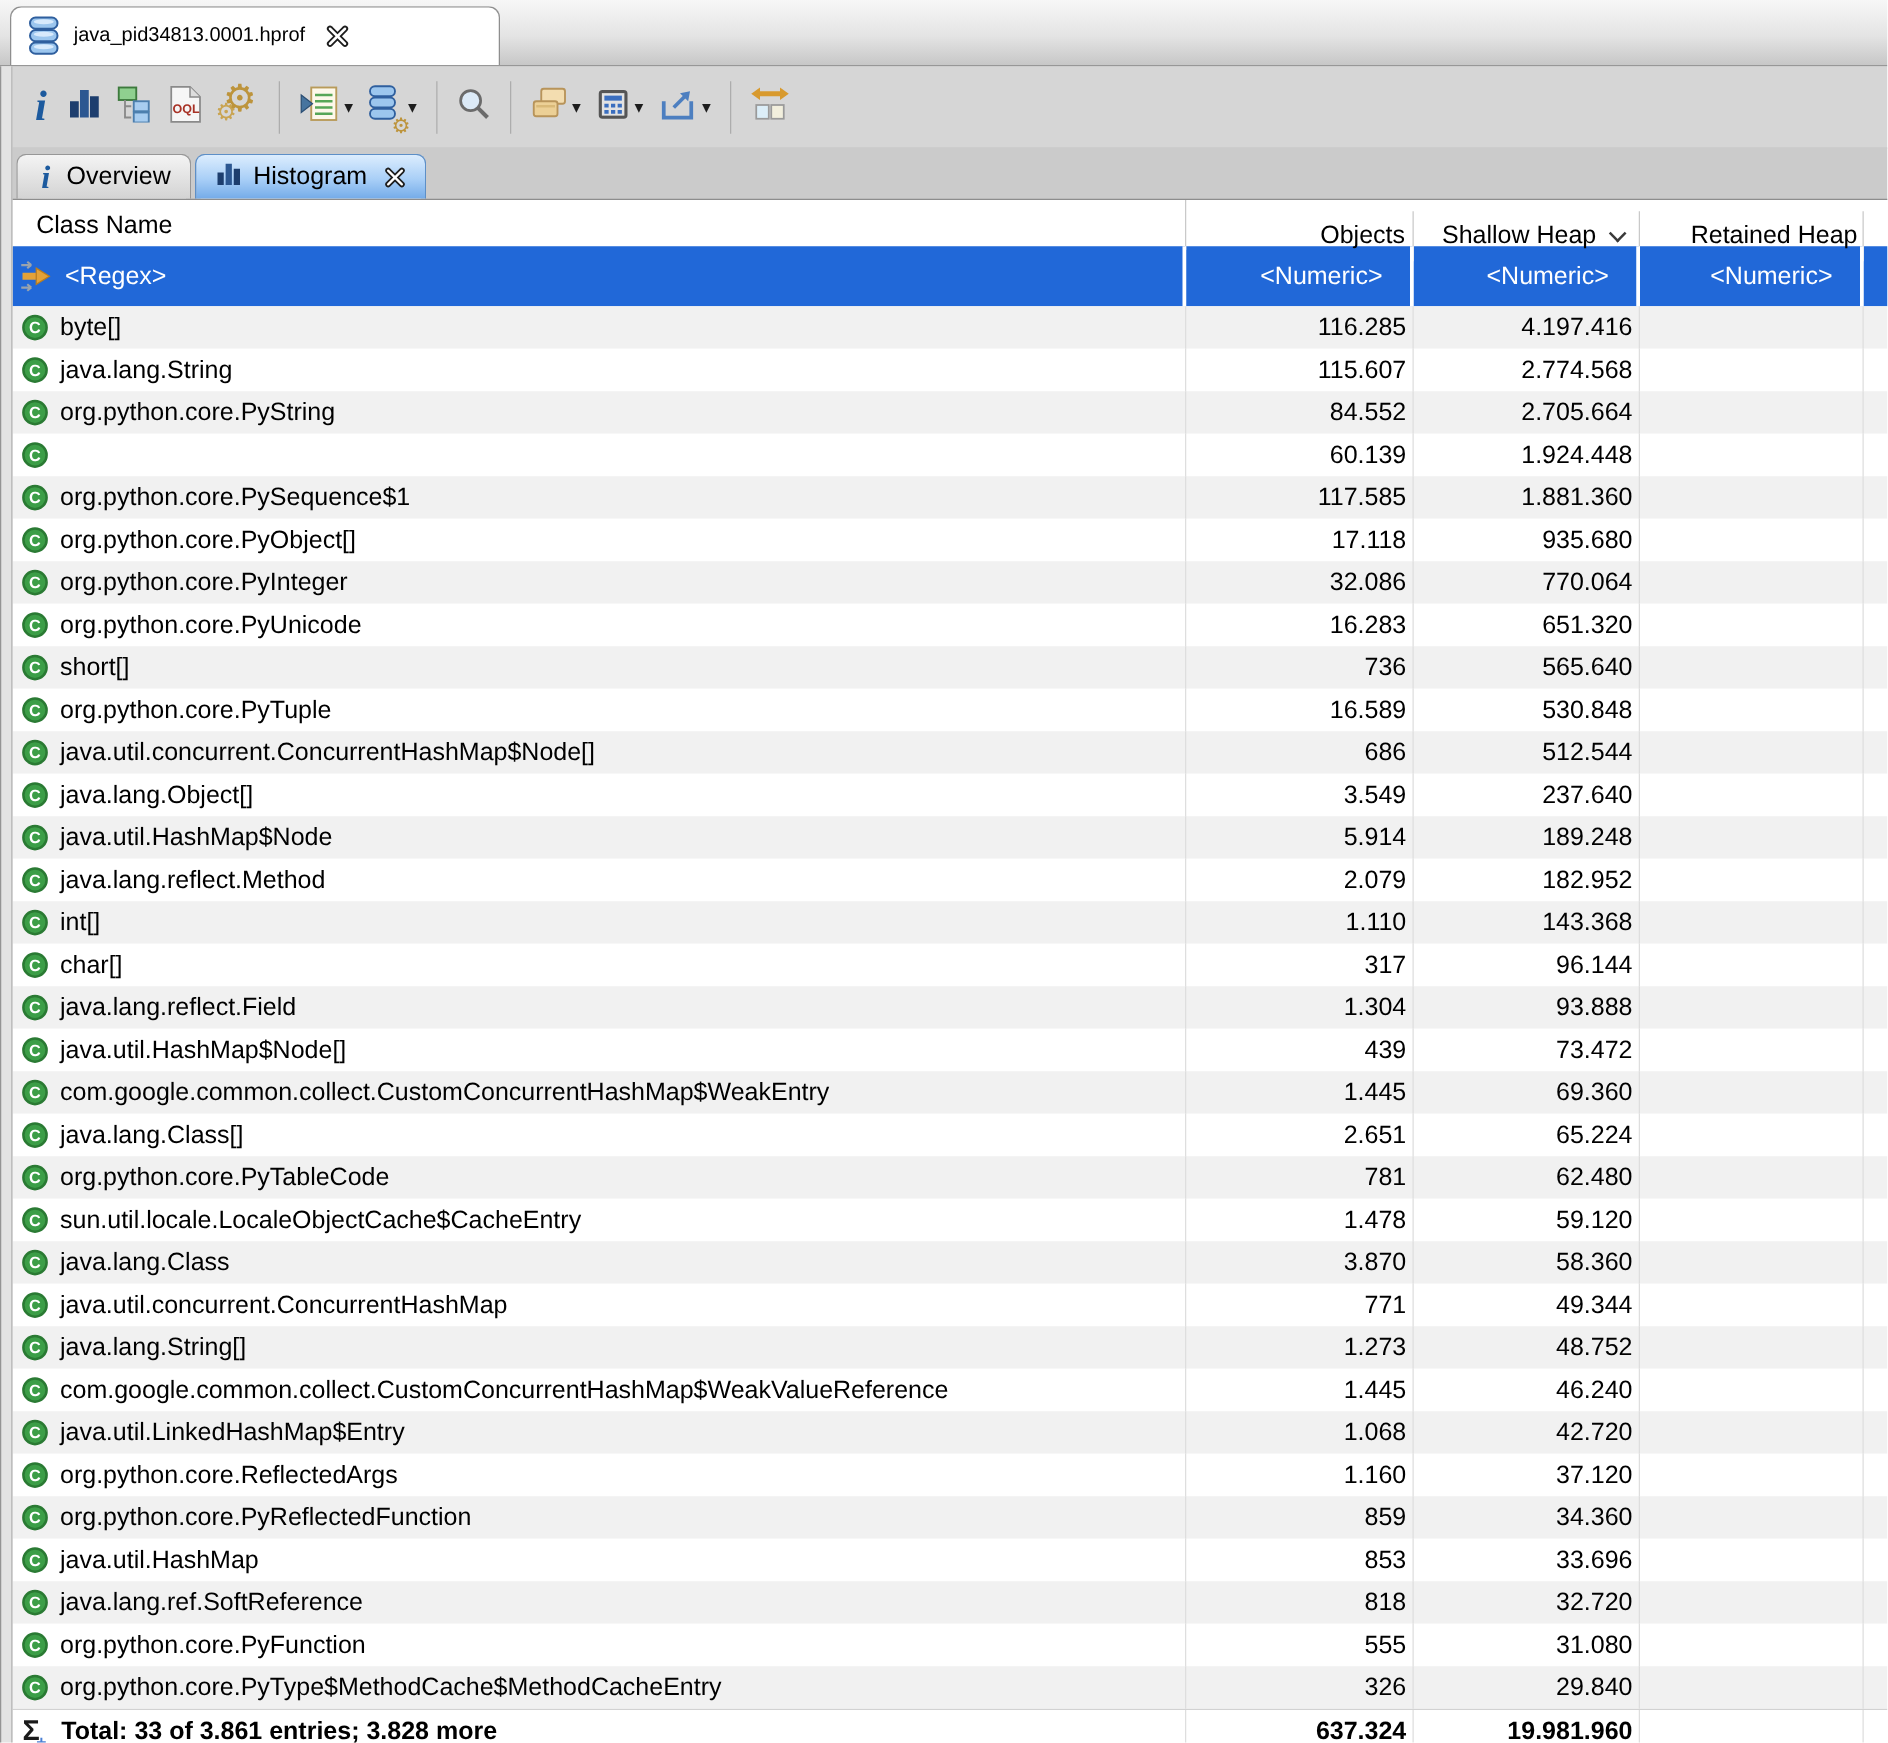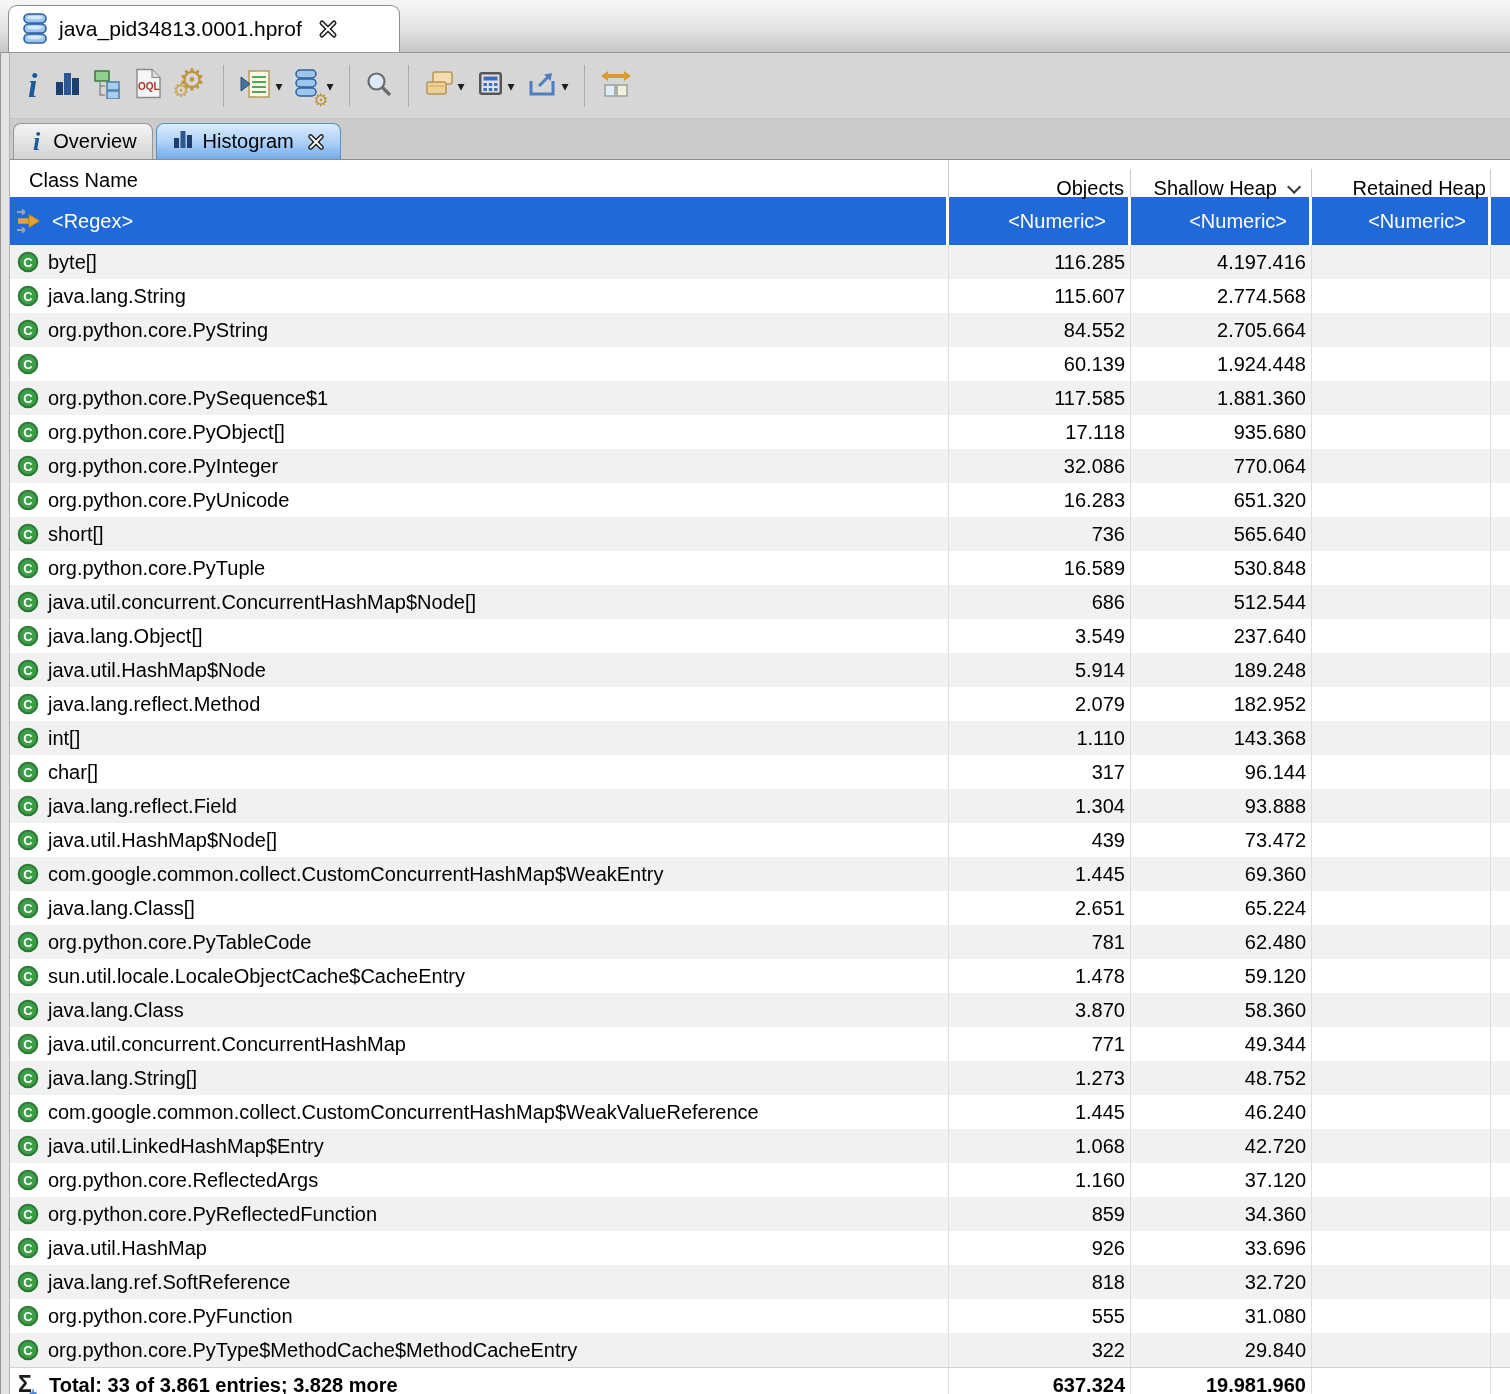--- a/index.html
+++ b/index.html
@@ -6,21 +6,21 @@
   html,body { width:1510px; height:1394px; overflow:hidden; background:#fff;
     font-family:"Liberation Sans","DejaVu Sans",sans-serif; color:#000; }
 
   
   .editor-tabbar { position:relative; height:53px;
     background:linear-gradient(#f7f7f7, #e4e4e4 55%, #c7c7c7);
     border-bottom:1px solid #979797; }
   .editor-tab { position:absolute; left:8px; top:5px; bottom:0; width:392px;
     background:#fff; border:1px solid #8e8e8e; border-bottom:none;
     border-radius:9px 9px 0 0; display:flex; align-items:center; padding:0 12px; gap:10px; }
-  .etab-label { font-size:21px; }
+  .etab-label { font-size:16px; }
   .etab-close { margin-left:6px; cursor:pointer; display:flex; align-items:center; }
 
   
   .toolbar { height:66px; background:#d6d6d6; border-bottom:1px solid #c3c3c3;
     display:flex; align-items:center; padding-left:18px; }
   .tbtn { display:flex; align-items:center; gap:4px; padding:4px 6px; cursor:pointer; }
   .tsep { width:1px; height:42px; background:#adadad; margin:0 9px; }
   .dd { font-size:14px; color:#1d1d1d; }
   .info-glyph { font-family:"Liberation Serif","DejaVu Serif",serif; font-style:italic;
     font-weight:bold; font-size:34px; color:#1c5a9e; line-height:1; padding:0 4px;}
@@ -778,21 +778,21 @@
   <div class="grid data-row">
     <div class="cell-name">
       <span class="cicon">
         <svg width="22" height="22" viewBox="0 0 22 22">
           <circle cx="11" cy="11" r="9.3" fill="#3c9e47" stroke="#2a7a33" stroke-width="2"></circle>
           <text x="11" y="15.5" font-size="13" font-weight="bold" fill="#ffffff" text-anchor="middle" font-family="Liberation Sans, sans-serif">C</text>
         </svg>
       </span>
       <span class="row-label">java.util.HashMap</span>
     </div>
-    <div class="cell-num cell-objects">926</div>
+    <div class="cell-num cell-objects">853</div>
     <div class="cell-num cell-shallow">33.696</div>
     <div class="cell-num cell-retained"></div>
     <div class="cell-fill"></div>
   </div>
 
   <div class="grid data-row">
     <div class="cell-name">
       <span class="cicon">
         <svg width="22" height="22" viewBox="0 0 22 22">
           <circle cx="11" cy="11" r="9.3" fill="#3c9e47" stroke="#2a7a33" stroke-width="2"></circle>
@@ -826,21 +826,21 @@
   <div class="grid data-row">
     <div class="cell-name">
       <span class="cicon">
         <svg width="22" height="22" viewBox="0 0 22 22">
           <circle cx="11" cy="11" r="9.3" fill="#3c9e47" stroke="#2a7a33" stroke-width="2"></circle>
           <text x="11" y="15.5" font-size="13" font-weight="bold" fill="#ffffff" text-anchor="middle" font-family="Liberation Sans, sans-serif">C</text>
         </svg>
       </span>
       <span class="row-label">org.python.core.PyType$MethodCache$MethodCacheEntry</span>
     </div>
-    <div class="cell-num cell-objects">322</div>
+    <div class="cell-num cell-objects">326</div>
     <div class="cell-num cell-shallow">29.840</div>
     <div class="cell-num cell-retained"></div>
     <div class="cell-fill"></div>
   </div>
 </div>
 
 <div class="grid total-row">
   <div class="cell-name">
     <span class="cicon">
       <svg width="23" height="28" viewBox="0 0 23 28">

